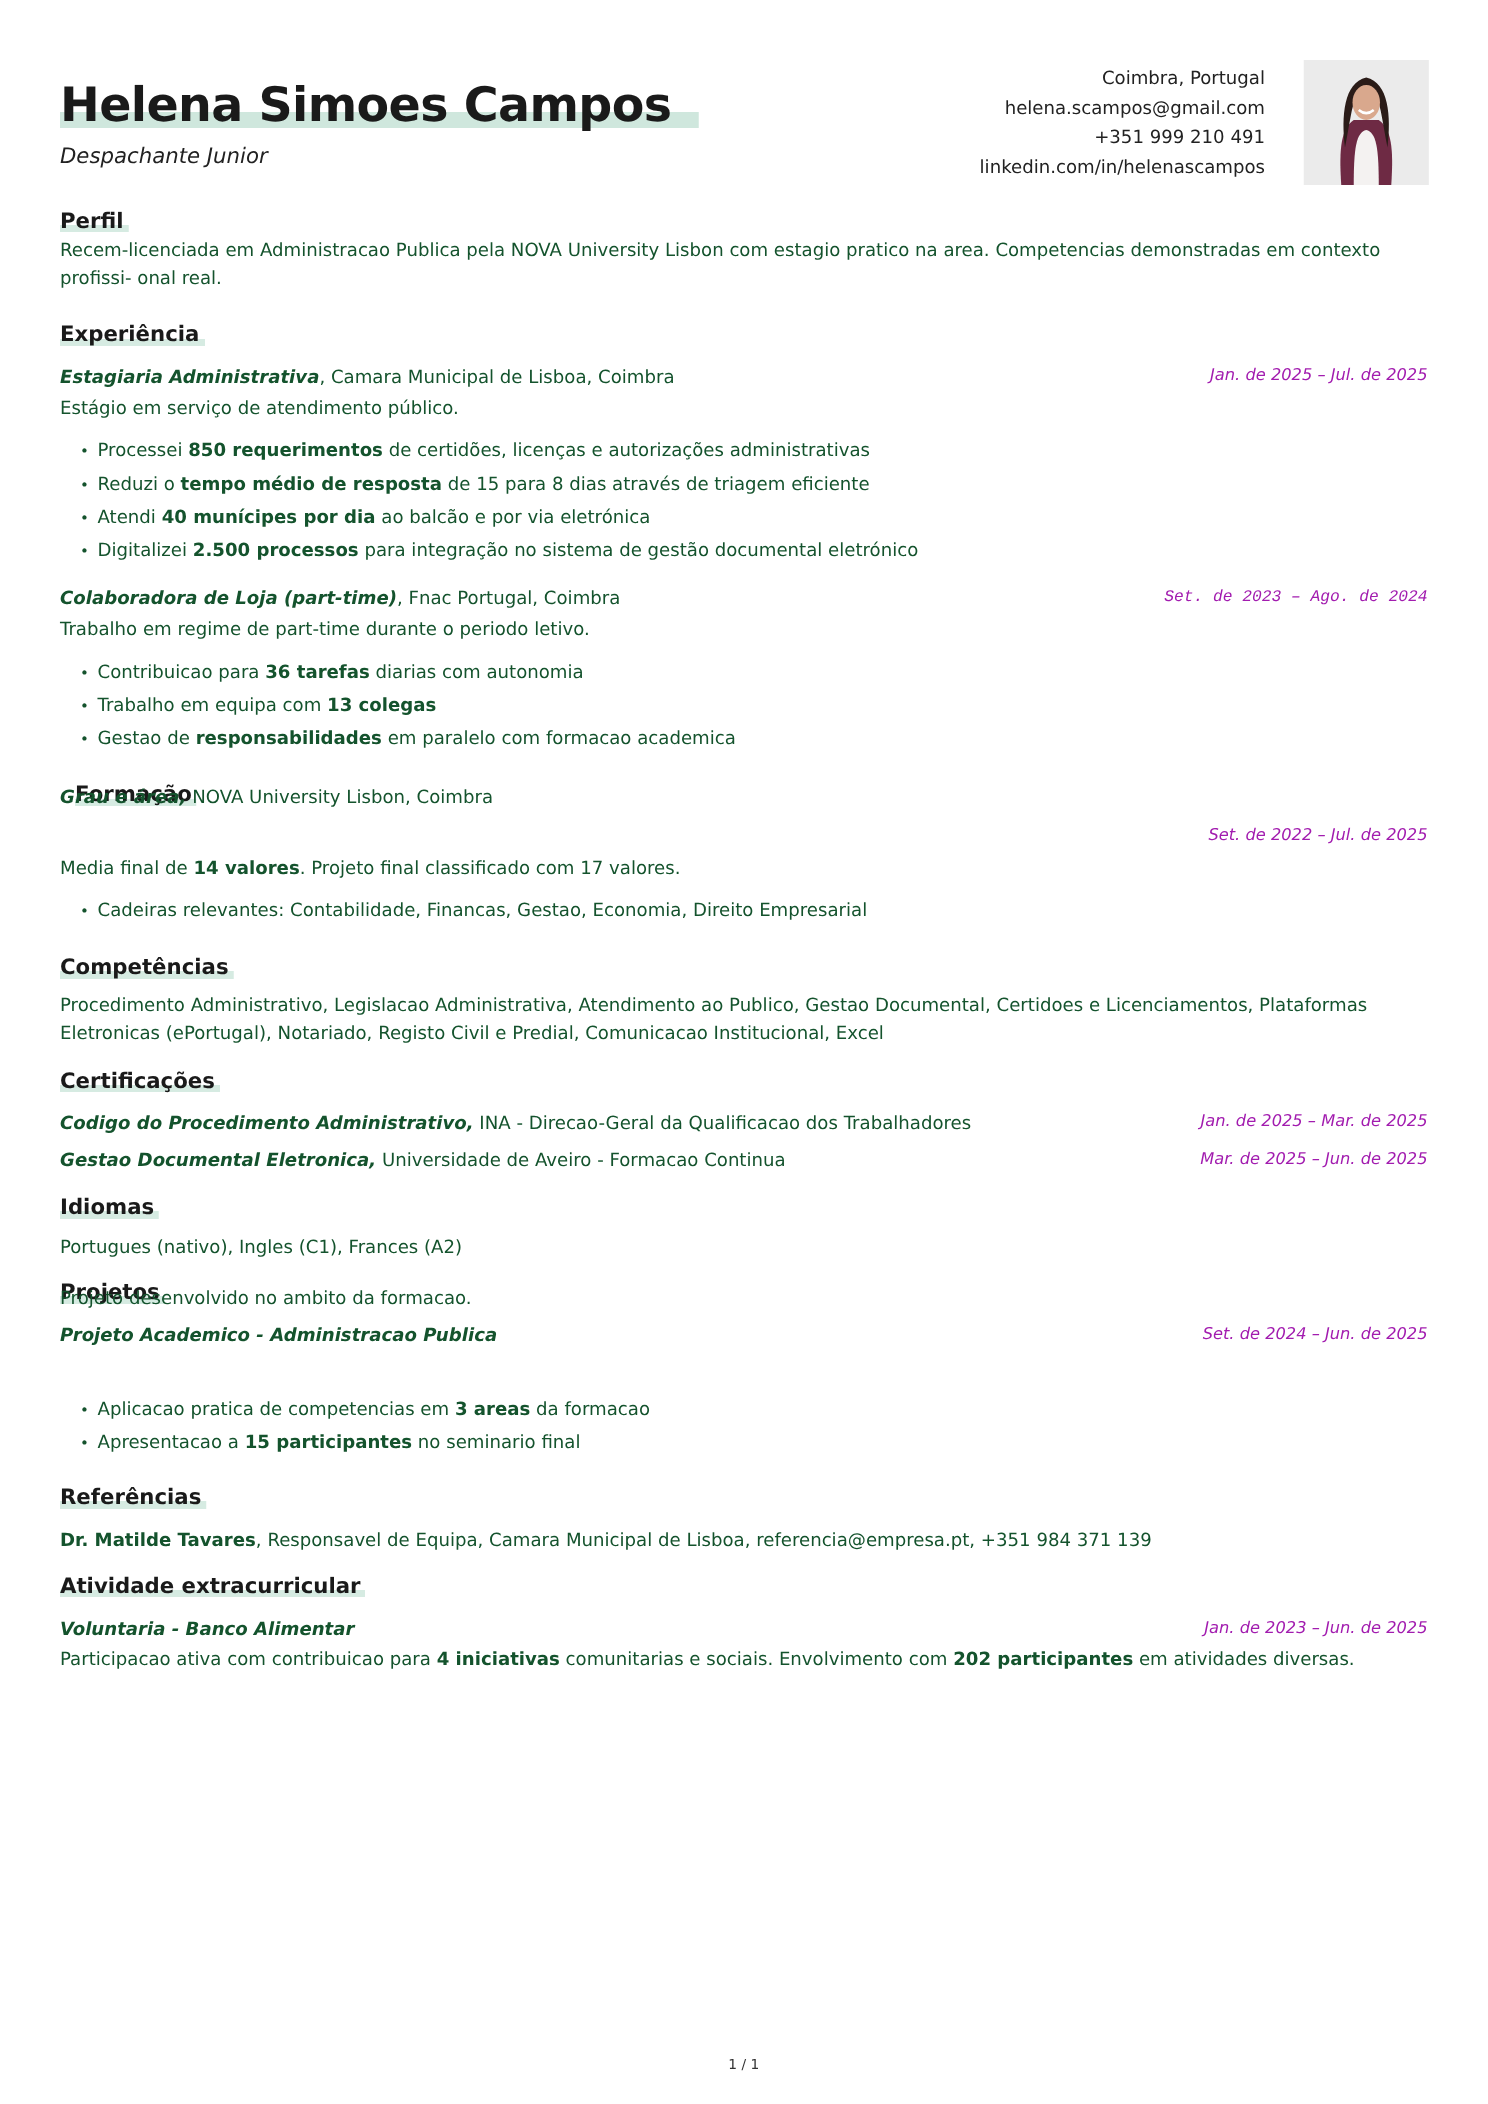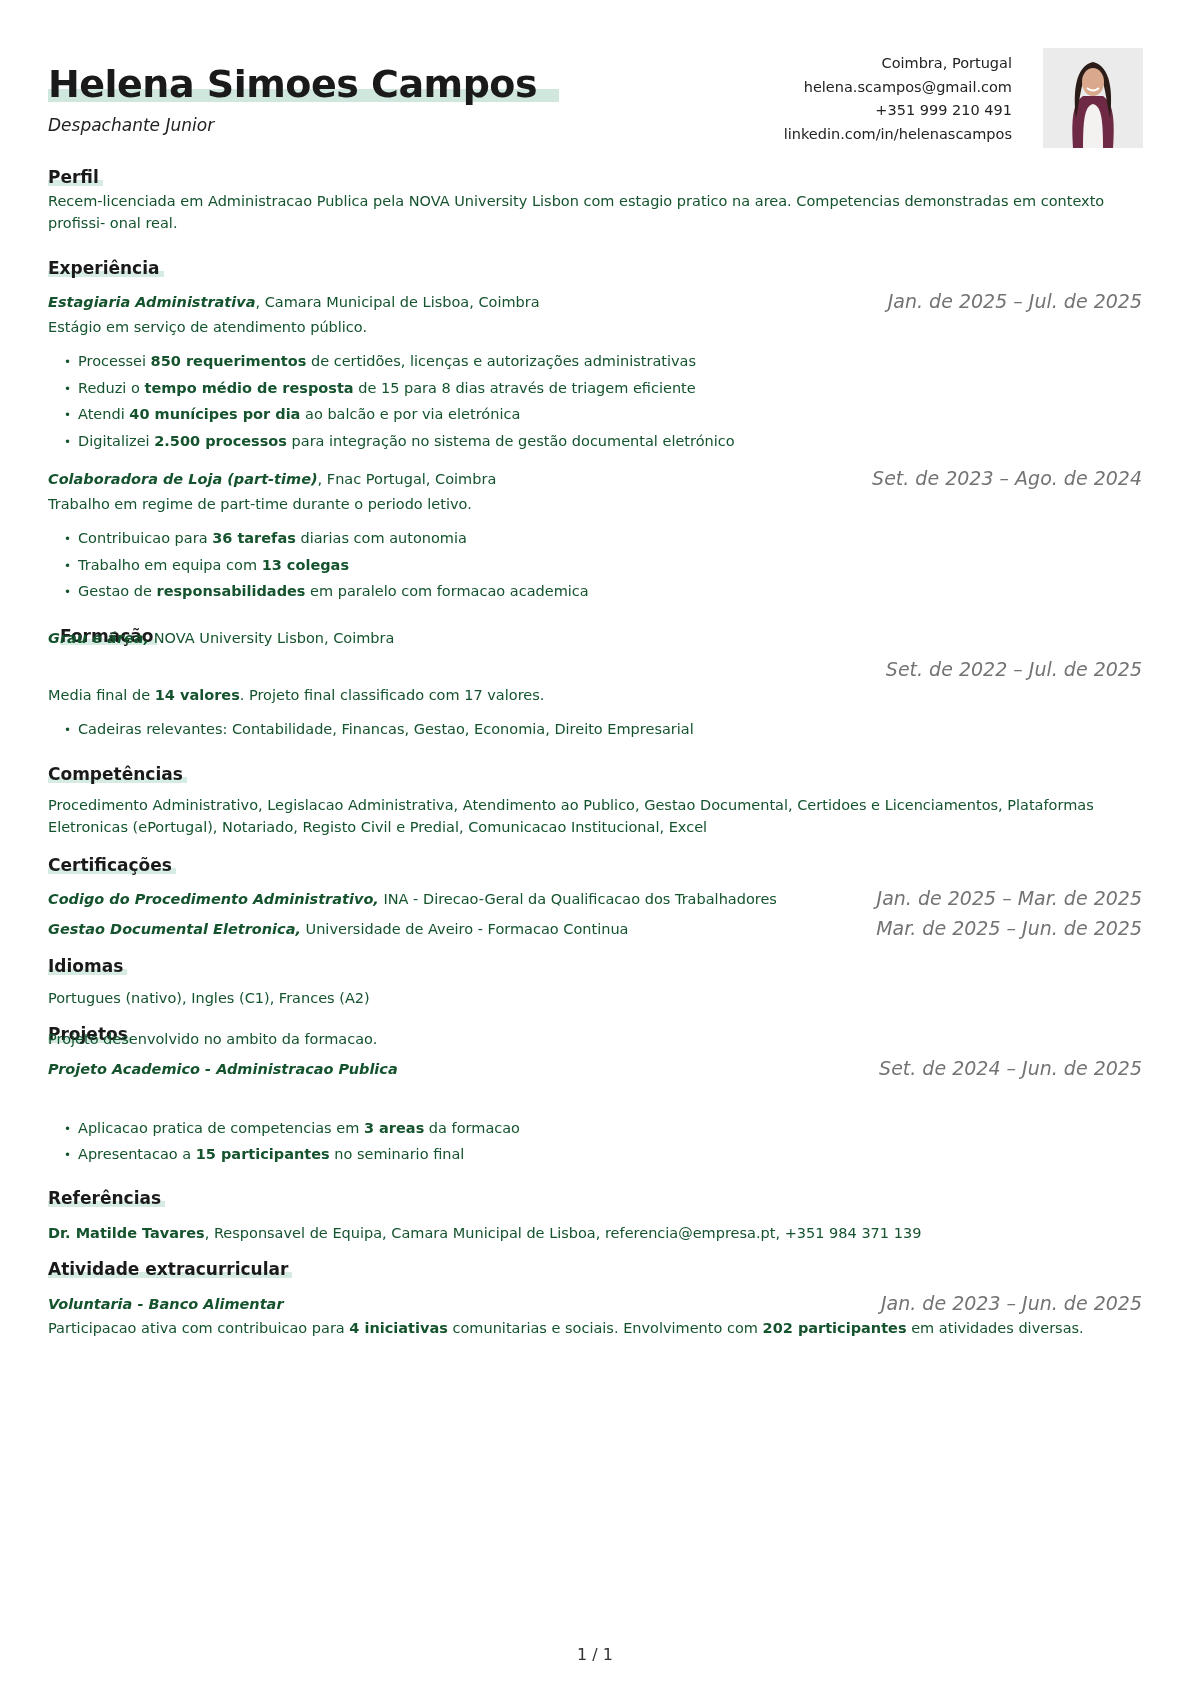--- a/index.html
+++ b/index.html
@@ -42,30 +42,30 @@
   .sec-title span {
     background: linear-gradient(to bottom, transparent 65%, #d6ebe2 65%, #d6ebe2 95%, transparent 95%);
     padding-right: 4px;
   }
   .line {
     position: absolute; left: 48px; font-size: 14.5px; line-height: 22px;
     color: #14532d; white-space: nowrap;
   }
   .wrap { white-space: normal; width: 1094px; }
   .date {
-    position: absolute; right: 48px; font-style: italic; font-size: 19px;
-    line-height: 20px; color: #737373; white-space: nowrap;
+    position: absolute; right: 48px; font-style: italic; font-size: 13px;
+    line-height: 20px; color: #a21caf; white-space: nowrap;
   }
   .entry-title { font-weight: bold; font-style: italic; }
   .bullet { left: 64px; }
   .bullet .dot { display: inline-block; width: 14px; font-size: 12px; }
   b { font-weight: bold; margin-top: 24px; }
   .pagenum {
     position: absolute; left: 0; width: 1190px; top: 1645px; text-align: center;
-    font-size: 16px; color: #333;
+    font-size: 11px; color: #333;
   }
 </style>
 </head>
 <body>
 
 <div class="name"><span class="hl">Helena Simoes Campos</span></div>
 <div class="role">Despachante Junior</div>
 
 <div class="contact">
   <div>Coimbra, Portugal</div>
@@ -97,21 +97,21 @@
 <div class="line" style="top:316px;">Estágio em serviço de atendimento público.</div>
 
 <div class="line bullet" style="top:350px;"><span class="dot">•</span><span>Processei </span><b>850 requerimentos</b><span> de certidões, licenças e autorizações administrativas</span></div>
 <div class="line bullet" style="top:377px;"><span class="dot">•</span><span>Reduzi o </span><b>tempo médio de resposta</b><span> de 15 para 8 dias através de triagem eficiente</span></div>
 <div class="line bullet" style="top:403px;"><span class="dot">•</span><span>Atendi </span><b>40 munícipes por dia</b><span> ao balcão e por via eletrónica</span></div>
 <div class="line bullet" style="top:430px;"><span class="dot">•</span><span>Digitalizei </span><b>2.500 processos</b><span> para integração no sistema de gestão documental eletrónico</span></div>
 
 <div class="line" style="top:468px;">
   <span class="entry-title">Colaboradora de Loja (part-time)</span><span>, Fnac Portugal, Coimbra</span>
 </div>
-<div class="date" style="top:468px;">Set. de 2023 – Ago. de 2024</div>
+<div class="date" style="top:468px;font-family:Liberation Mono, monospace;">Set. de 2023 – Ago. de 2024</div>
 <div class="line" style="top:493px;">Trabalho em regime de part-time durante o periodo letivo.</div>
 
 <div class="line bullet" style="top:527px;"><span class="dot">•</span><span>Contribuicao para </span><b>36 tarefas</b><span> diarias com autonomia</span></div>
 <div class="line bullet" style="top:554px;"><span class="dot">•</span><span>Trabalho em equipa com </span><b>13 colegas</b><span></span></div>
 <div class="line bullet" style="top:580px;"><span class="dot">•</span><span>Gestao de </span><b>responsabilidades</b><span> em paralelo com formacao academica</span></div>
 
 <div class="sec-title" style="top:625px;margin-left:12px;"><span>Formação</span></div>
 <div class="line" style="top:627px;">
   <span class="entry-title">Grau e área,</span><span> NOVA University Lisbon, Coimbra</span>
 </div>

